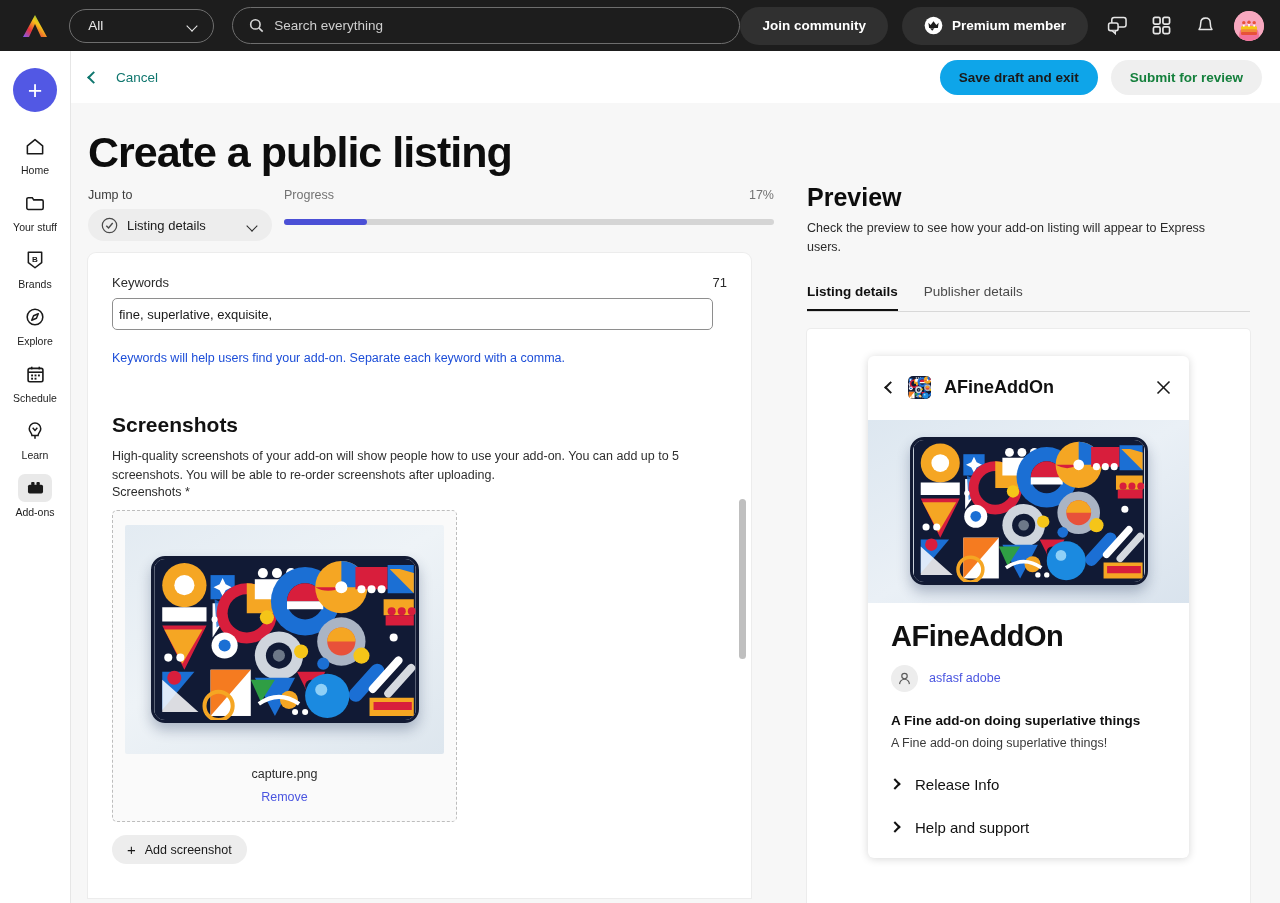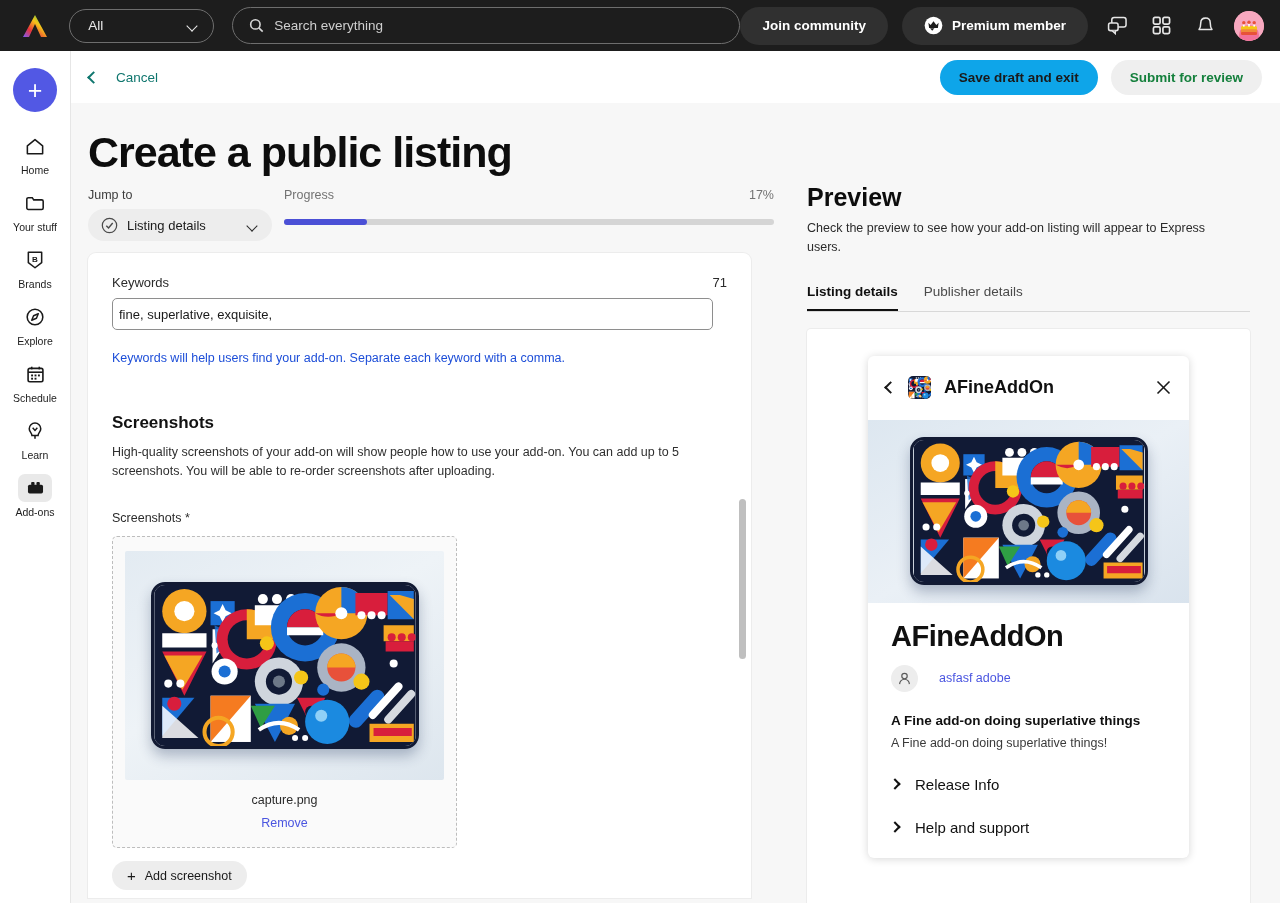--- a/index.html
+++ b/index.html
@@ -128,23 +128,23 @@
   .form-inner { padding: 22px 24px 0 24px; }
   .field-head { display: flex; justify-content: space-between; align-items: baseline; }
   .field-label { font-size: 13px; color: #2b2b2b; }
   .counter { font-size: 13px; color: #2b2b2b; }
   .text-input {
     margin-top: 8px; width: 601px; height: 32px; border: 1px solid #8e8e8e;
     border-radius: 5px; padding: 0 6px; font-size: 13px; color: #1a1a1a;
     font-family: inherit; outline: none; background: #fff;
   }
   .help-text { margin-top: 21px; font-size: 12.5px; color: #1d4ed8; }
-  .section-title { margin-top: 48px; font-size: 17px; font-weight: bold; color: #121212; }
+  .section-title { margin-top: 48px; font-size: 21px; font-weight: bold; color: #121212; }
   .section-desc { margin-top: 10px; font-size: 12.5px; color: #2f2f2f; line-height: 1.52; width: 590px; }
-  .sub-label { margin-top: 30px; font-size: 12.5px; color: #2b2b2b; }
+  .sub-label { font-size: 12.5px; color: #2b2b2b; }
 
   .shot-card {
     margin-top: 11px; width: 345px; border: 1px dashed #bdbdbd; border-radius: 5px;
     background: #fafafa; overflow: hidden;
   }
   .shot-thumb {
     height: 229px; margin: 14px 12px 0 12px; border-radius: 2px;
     background: linear-gradient(150deg, #e3ebf2 0%, #eef3f7 45%, #dde6ee 100%);
     display: flex; align-items: center; justify-content: center;
   }
@@ -186,21 +186,21 @@
   .prev-card-head { height: 64px; display: flex; align-items: center; padding: 0 18px; gap: 13px; }
   .mini-icon { width: 23px; height: 23px; border-radius: 5px; overflow: hidden; }
   .prev-card-name { flex: 1; font-size: 18px; font-weight: bold; color: #101010; }
   .x-icon { width: 15px; height: 15px; cursor: pointer; color: #1a1a1a; }
   .prev-hero {
     height: 183px; background: linear-gradient(150deg, #dde7f0 0%, #eaf0f6 50%, #d9e3ed 100%);
     display: flex; align-items: center; justify-content: center;
   }
   .prev-body { padding: 17px 23px 22px; }
   .prev-addon-title { font-size: 29px; font-weight: bold; letter-spacing: -.5px; color: #101010; }
-  .publisher { margin-top: 12px; display: flex; align-items: center; gap: 21px; }
+  .publisher { margin-top: 12px; display: flex; align-items: center; gap: 11px; }
   .pub-av { width: 27px; height: 27px; border-radius: 50%; background: #ededed; display: flex; align-items: center; justify-content: center; }
   .pub-name { font-size: 12.5px; color: #4a55e0; cursor: pointer; }
   .prev-sub { margin-top: 21px; font-size: 13.5px; font-weight: bold; color: #111; }
   .prev-p { margin-top: 8px; font-size: 12.5px; color: #3a3a3a; }
   .accordion { margin-top: 26px; display: flex; align-items: center; gap: 16px; cursor: pointer; }
   .chev-r { width: 8px; height: 8px; border-right: 2.2px solid #111; border-top: 2.2px solid #111; transform: rotate(45deg); }
   .acc-label { font-size: 15px; color: #111; }
 </style>
 </head>
 <body>

